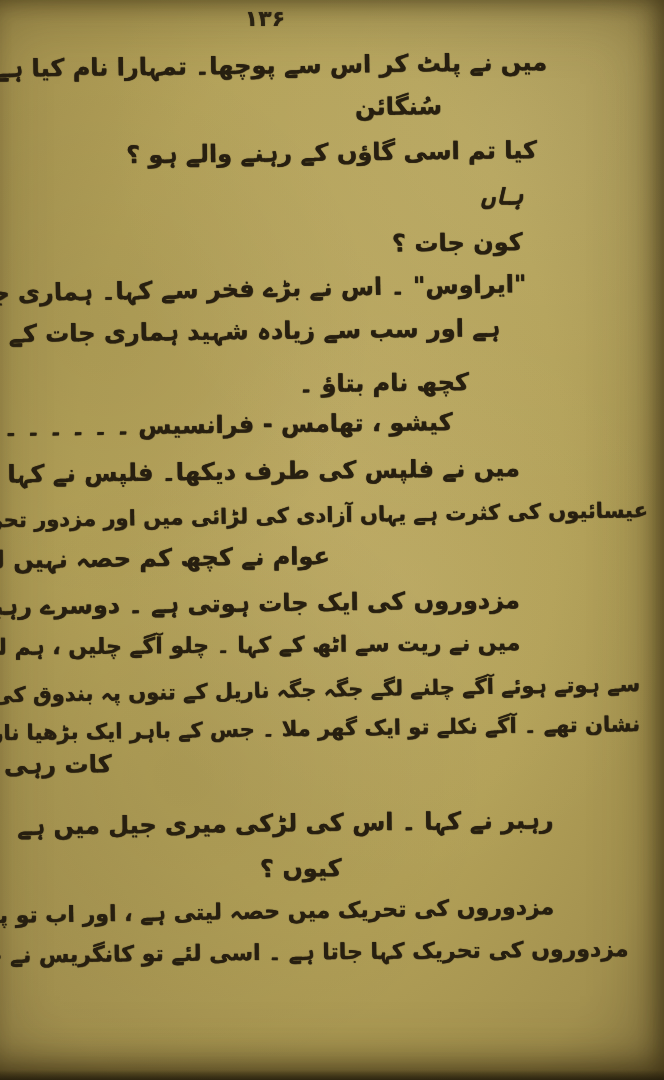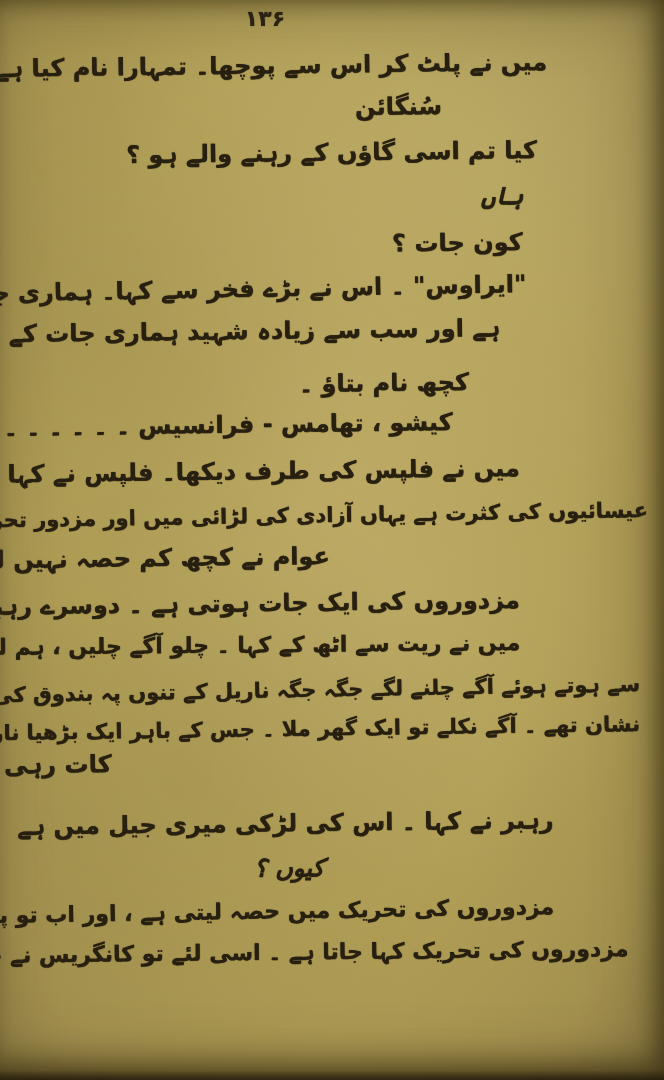--- a/index.html
+++ b/index.html
@@ -70,21 +70,21 @@
   .l8 {top:408px;right:211px;}
   .l9 {top:454px;right:144px;}
   .l10{top:498px;right:16px; transform:rotate(-0.9deg);}
   .l11{top:542px;right:334px;}
   .l12{top:586px;right:144px;}
   .l13{top:630px;right:144px;transform:rotate(-0.5deg);}
   .l14{top:672px;right:24px; transform:rotate(-1deg);}
   .l15{top:712px;right:24px; transform:rotate(-0.8deg);}
   .l16{top:750px;right:552px;}
   .l17{top:806px;right:110px;}
-  .l18{top:854px;right:340px;font-style:italic;}
+  .l18{top:854px;right:322px;}
   .l19{top:894px;right:110px;transform:rotate(-0.9deg);}
   .l20{top:936px;right:36px; transform:rotate(-0.6deg);}
 </style>
 </head>
 <body>
 
 <div class="page">
 
   <div class="pgnum">۱۳۶</div>
 

